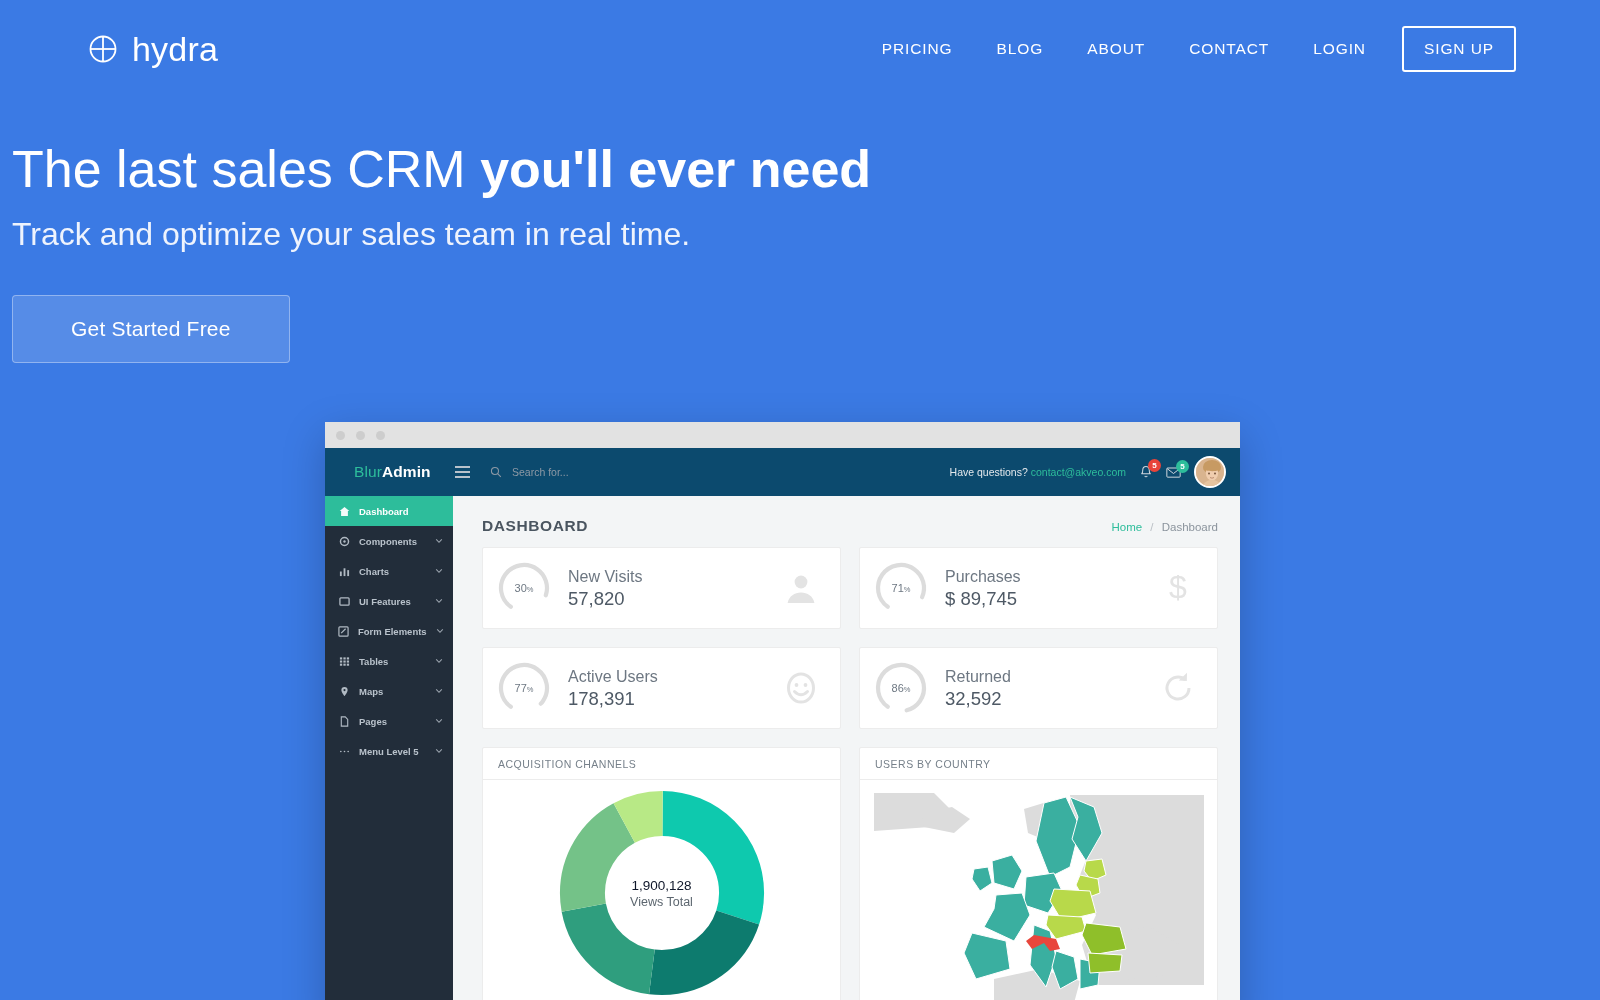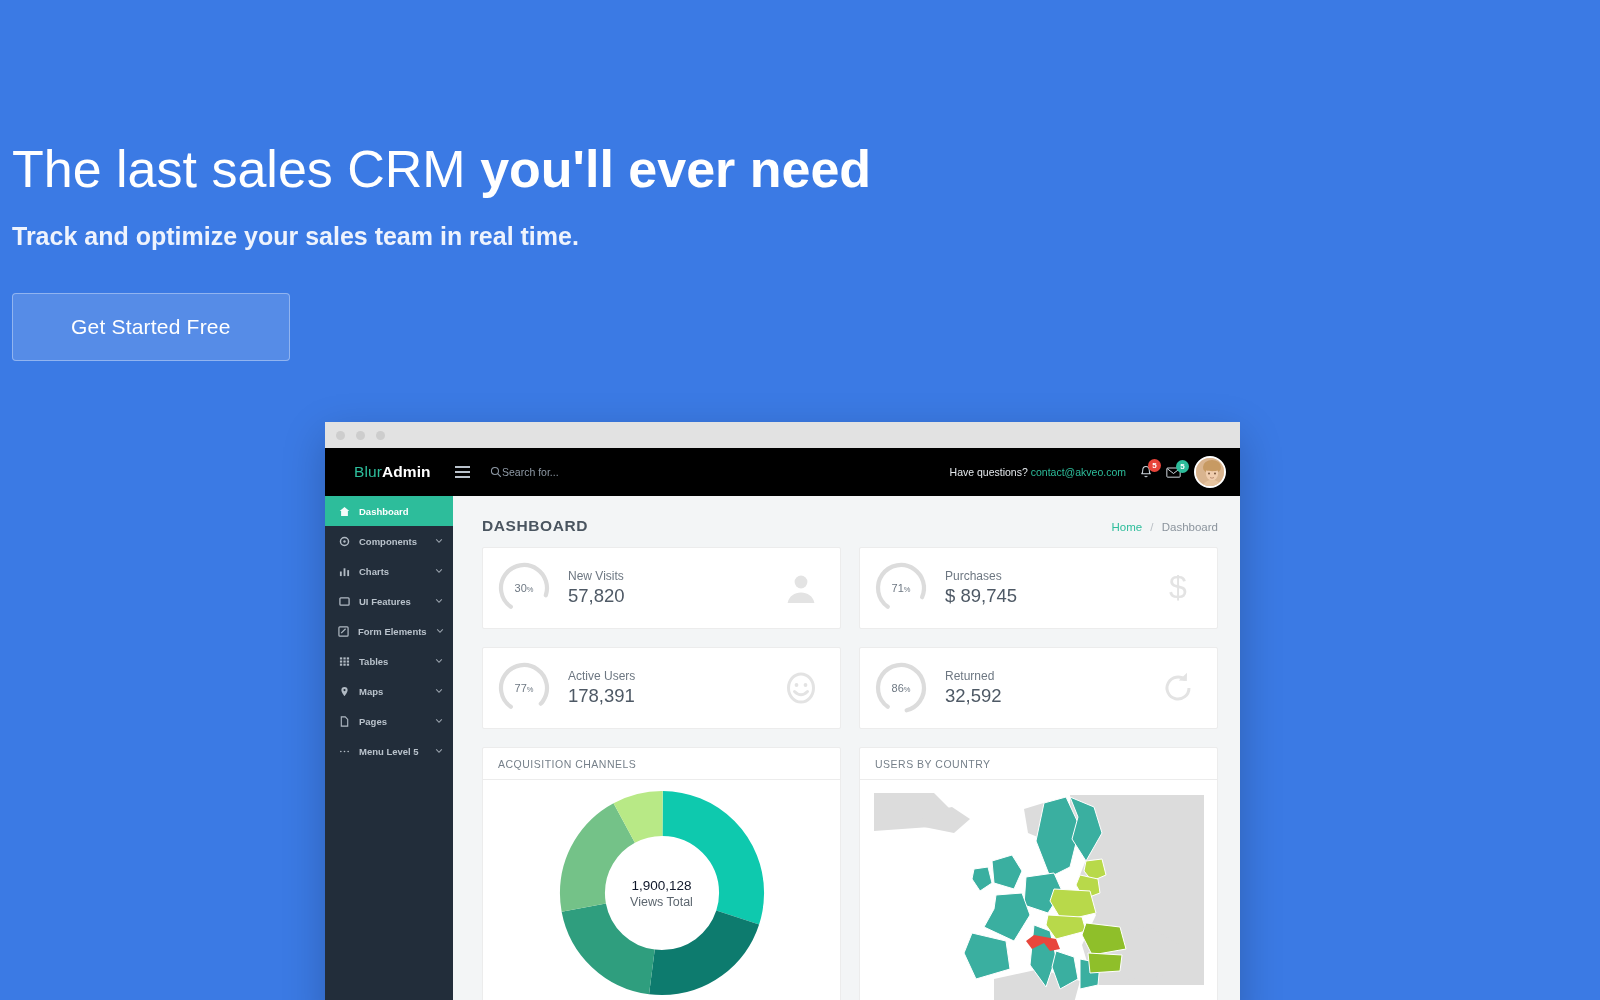--- a/index.html
+++ b/index.html
@@ -71,23 +71,23 @@
     text-align: left;
   }
   .hero-title {
     font-size: 52px;
     line-height: 1.15;
     color: #ffffff;
     font-weight: 300;
   }
   .hero-title b { font-weight: 700; }
   .hero-sub {
-    margin-top: 22px;
-    font-size: 25px;
-    font-weight: 700;
+    margin-top: 16px;
+    font-size: 32px;
+    font-weight: 400;
     color: #eef3fd;
   }
   .cta-wrap { margin-top: 42px; }
   .cta {
     display: inline-block;
     background: rgba(255,255,255,0.14);
     border: 1px solid rgba(255,255,255,0.35);
     border-radius: 4px;
     color: #ffffff;
     font-size: 21px;
@@ -116,38 +116,38 @@
   }
   .dot { width: 9px; height: 9px; border-radius: 50%; background: #cdcdcd; }
 
   .app { display: flex; height: 574px; }
 
   
   .app-header {
     position: absolute;
     left: 0; top: 26px;
     width: 915px; height: 48px;
-    background: #000000;
+    background: #0c4a6e;
     display: flex;
     align-items: center;
     z-index: 3;
   }
   .brand {
     width: 128px;
     padding-left: 29px;
     font-size: 15.5px;
     font-weight: 700;
     letter-spacing: 0.1px;
   }
   .brand .blur { color: #2dbd9b; font-weight: 400; }
   .brand .admin { color: #ffffff; }
   .burger { margin-left: 2px; display: flex; flex-direction: column; gap: 3px; cursor: pointer; }
   .burger i { display: block; width: 15px; height: 2px; background: #b9c2cb; }
   .search-box {
-    display: flex; align-items: flex-start; gap: 0;
+    display: flex; align-items: flex-start; gap: 10px;
     margin-left: 20px;
   }
   .search-ph { color: #8e99a5; font-size: 10.5px; }
   .header-right {
     margin-left: auto;
     display: flex;
     align-items: center;
     gap: 13px;
     padding-right: 14px;
   }
@@ -242,21 +242,21 @@
     display: flex; align-items: center; justify-content: center;
   }
   .ring svg { position: absolute; inset: 0; }
   .ring-val {
     font-size: 11px;
     color: #6d7782;
     position: relative;
   }
   .ring-val small { font-size: 7.5px; }
   .card-text { margin-left: 16px; }
-  .card-label { font-size: 12px; color: #6d7782; line-height: 1.25; }
+  .card-label { font-size: 16px; color: #6d7782; line-height: 1.25; }
   .card-value { font-size: 18.5px; color: #4e5965; margin-top: 1px; }
   .card-ico { margin-left: auto; color: #e3e3e3; display: flex; }
 
   .panels {
     display: grid;
     grid-template-columns: 1fr 1fr;
     gap: 18px;
     padding: 18px 22px 0 29px;
   }
   .panel {
@@ -289,20 +289,39 @@
   .donut-total { font-size: 13.5px; color: #0f172a; }
   .donut-cap { font-size: 12.5px; color: #5c666f; margin-top: 2px; }
 
   .map-wrap { display: flex; align-items: center; justify-content: center; height: 100%; }
 </style>
 </head>
 <body>
 
 <div class="page">
 
+  <div class="topbar">
+    <div class="logo">
+      <svg class="logo-mark" width="30" height="30" viewBox="0 0 30 30">
+        <circle cx="15" cy="15" r="12.5" fill="none" stroke="#ffffff" stroke-width="1.8"></circle>
+        <line x1="15" y1="2.5" x2="15" y2="27.5" stroke="#ffffff" stroke-width="1.8"></line>
+        <line x1="2.5" y1="15" x2="27.5" y2="15" stroke="#ffffff" stroke-width="1.8"></line>
+      </svg>
+      <span class="logo-text">hydra</span>
+    </div>
+
+    <div class="nav">
+      <a class="nav-link" href="#">PRICING</a>
+      <a class="nav-link" href="#">BLOG</a>
+      <a class="nav-link" href="#">ABOUT</a>
+      <a class="nav-link" href="#">CONTACT</a>
+      <a class="nav-link" href="#">LOGIN</a>
+      <div class="nav-signup">SIGN UP</div>
+    </div>
+  </div>
 
   <div class="hero">
     <div class="hero-title">
       <span>The last sales CRM </span><b>you'll ever need</b>
     </div>
     <div class="hero-sub">Track and optimize your sales team in real time.</div>
     <div class="cta-wrap">
       <span class="cta">Get Started Free</span>
     </div>
   </div>

